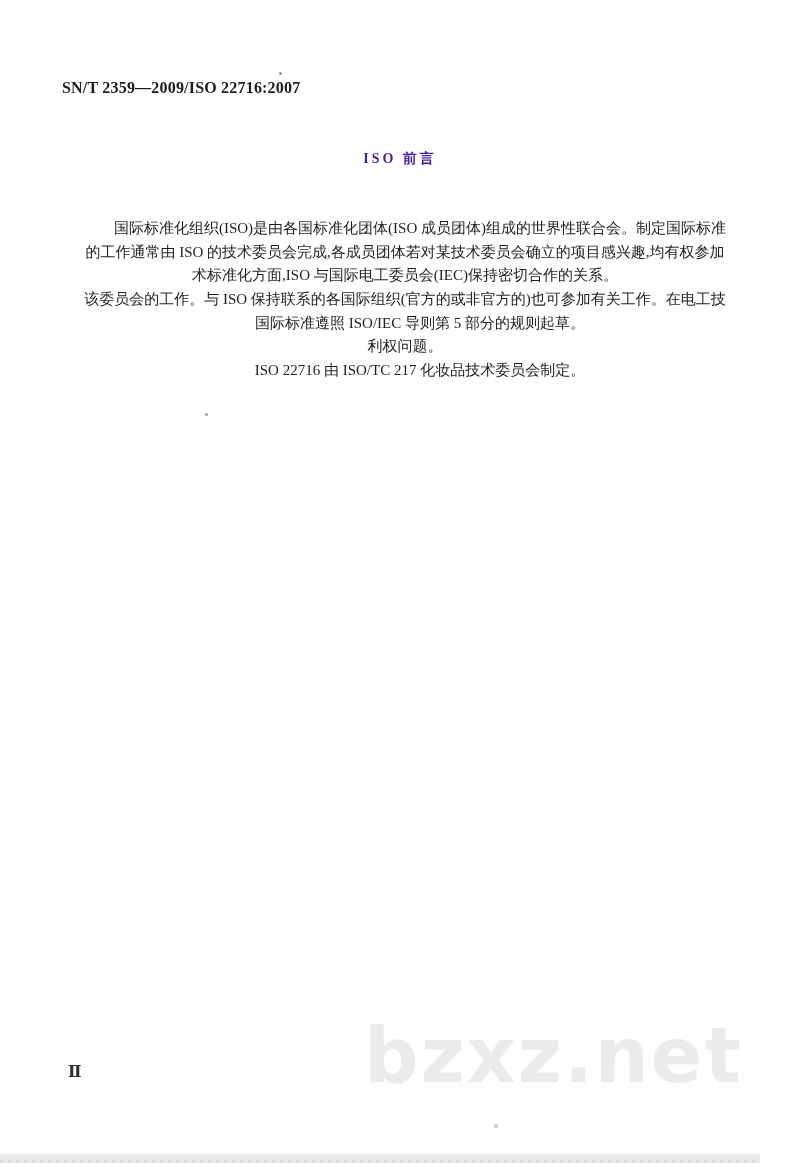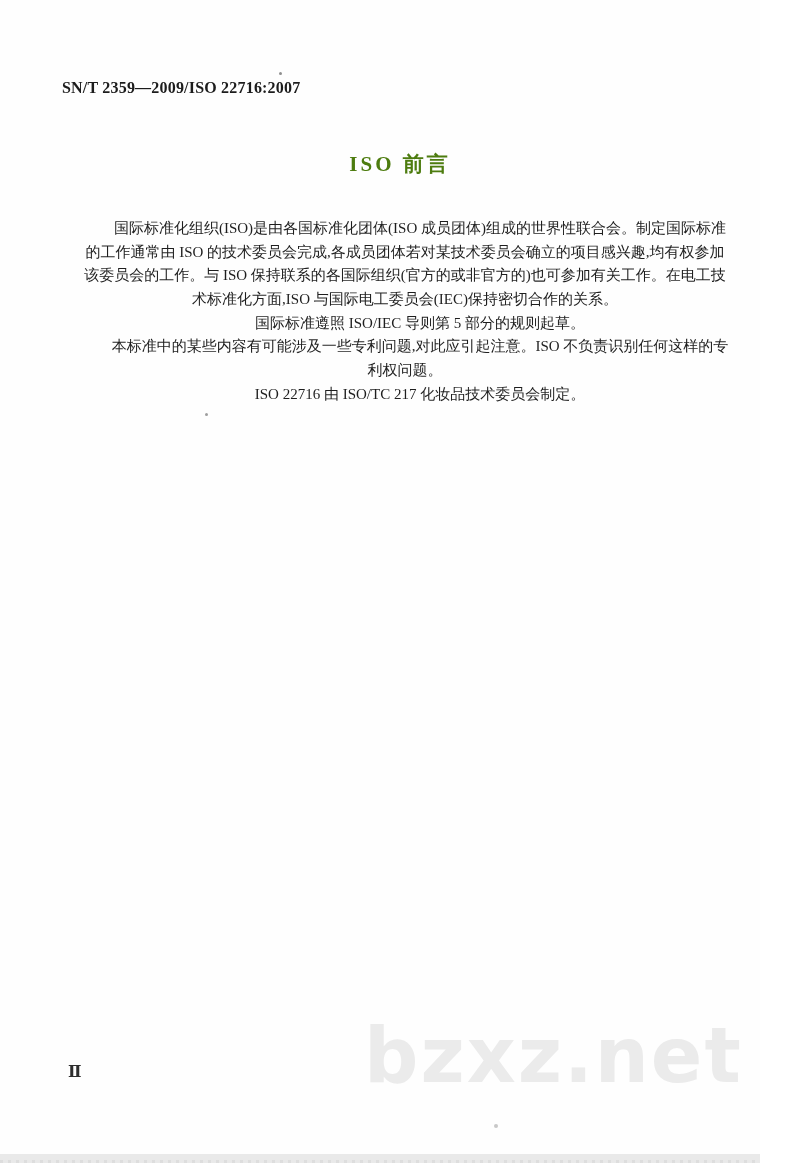--- a/index.html
+++ b/index.html
@@ -53,24 +53,24 @@
     letter-spacing: 0.2px;
     color: #1c1c1c;
     white-space: nowrap;
   }
   .doc-title {
     position: absolute;
     left: 0;
     top: 150px;
     width: 800px;
     text-align: center;
-    font-size: 21px;
+    font-size: 14px;
     font-weight: bold;
     letter-spacing: 3px;
-    color: #4d7c0f;
+    color: #4c1d95;
   }
   .content {
     position: absolute;
     left: 62px;
     top: 217px;
     width: 686px;
     font-size: 15px;
     color: #1e1e1e;
   }
   .line {
@@ -116,28 +116,27 @@
   <div class="scan-edge-right"></div>
 
   <div class="doc-header">SN/T 2359—2009/ISO 22716:2007</div>
 
   <div class="doc-title">ISO 前言</div>
 
   <div class="content">
     <div class="para">
       <div class="line indent">国际标准化组织(ISO)是由各国标准化团体(ISO 成员团体)组成的世界性联合会。制定国际标准</div>
       <div class="line">的工作通常由 ISO 的技术委员会完成,各成员团体若对某技术委员会确立的项目感兴趣,均有权参加</div>
+      <div class="line">术标准化方面,ISO 与国际电工委员会(IEC)保持密切合作的关系。</div>
       <div class="line">该委员会的工作。与 ISO 保持联系的各国际组织(官方的或非官方的)也可参加有关工作。在电工技</div>
-      <div class="line">术标准化方面,ISO 与国际电工委员会(IEC)保持密切合作的关系。</div>
     </div>
     <div class="para">
       <div class="line indent">国际标准遵照 ISO/IEC 导则第 5 部分的规则起草。</div>
     </div>
     <div class="para">
-      <div class="line indent">本标准中的某些内容有可能涉及一些专利问题,对此应引起注意。ISO 不负责识别任何这样的专</div>
       <div class="line">利权问题。</div>
     </div>
     <div class="para">
       <div class="line indent">ISO 22716 由 ISO/TC 217 化妆品技术委员会制定。</div>
     </div>
   </div>
 
   <div class="page-number">Ⅱ</div>
 
   <div class="watermark">bzxz.net</div>

